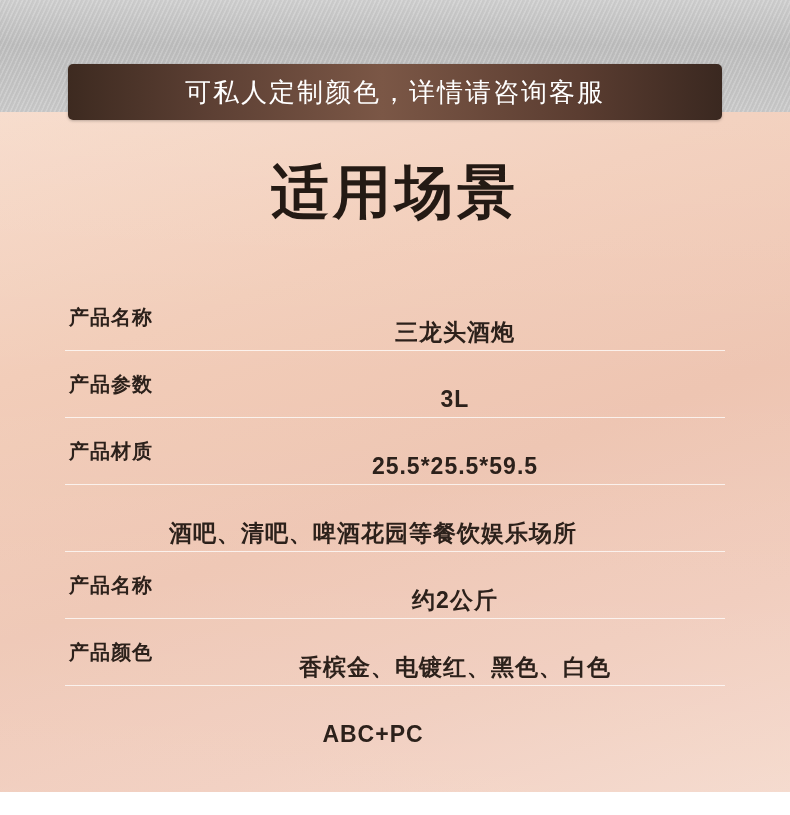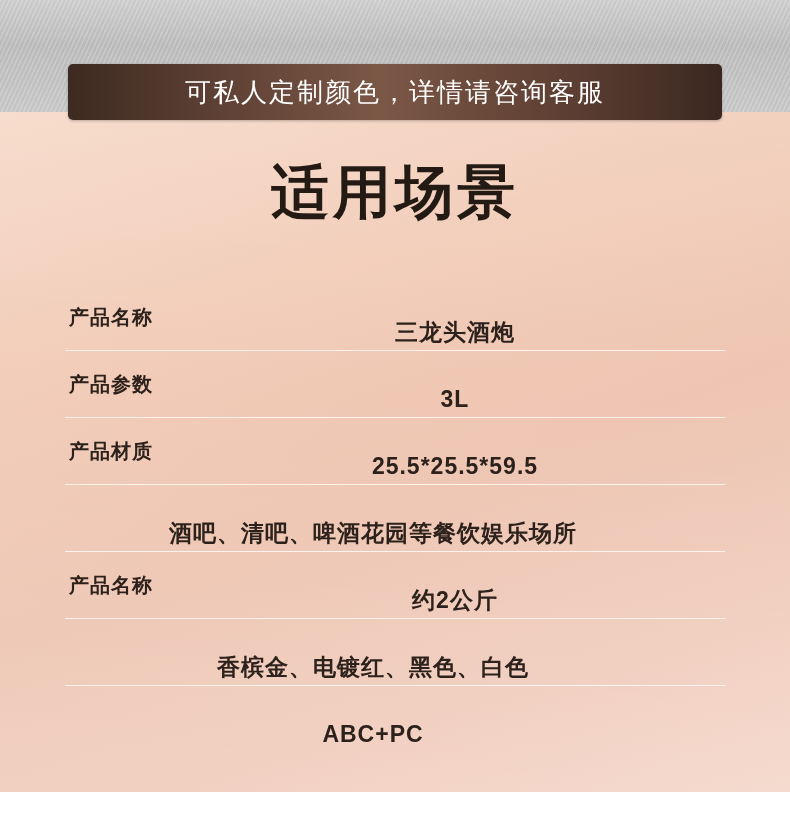--- a/index.html
+++ b/index.html
@@ -154,20 +154,21 @@
       <div class="row">
         <div class="cell-value">酒吧、清吧、啤酒花园等餐饮娱乐场所</div>
       </div>
 
       <div class="row">
         <div class="cell-label">产品名称</div>
         <div class="cell-value">约2公斤</div>
       </div>
 
       <div class="row">
+        <div class="cell-label">产品颜色</div>
         <div class="cell-value">香槟金、电镀红、黑色、白色</div>
       </div>
 
       <div class="row">
         <div class="cell-value">ABC+PC</div>
       </div>
 
     </div>
   </div>
 

